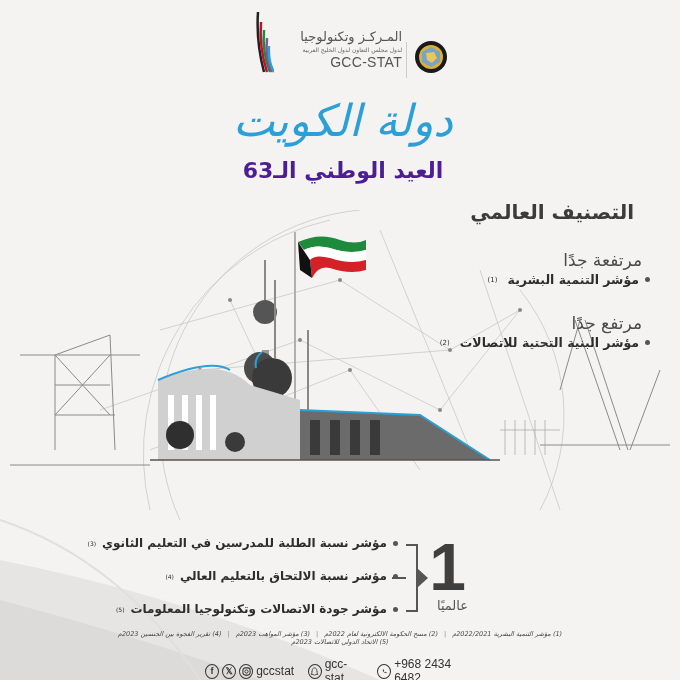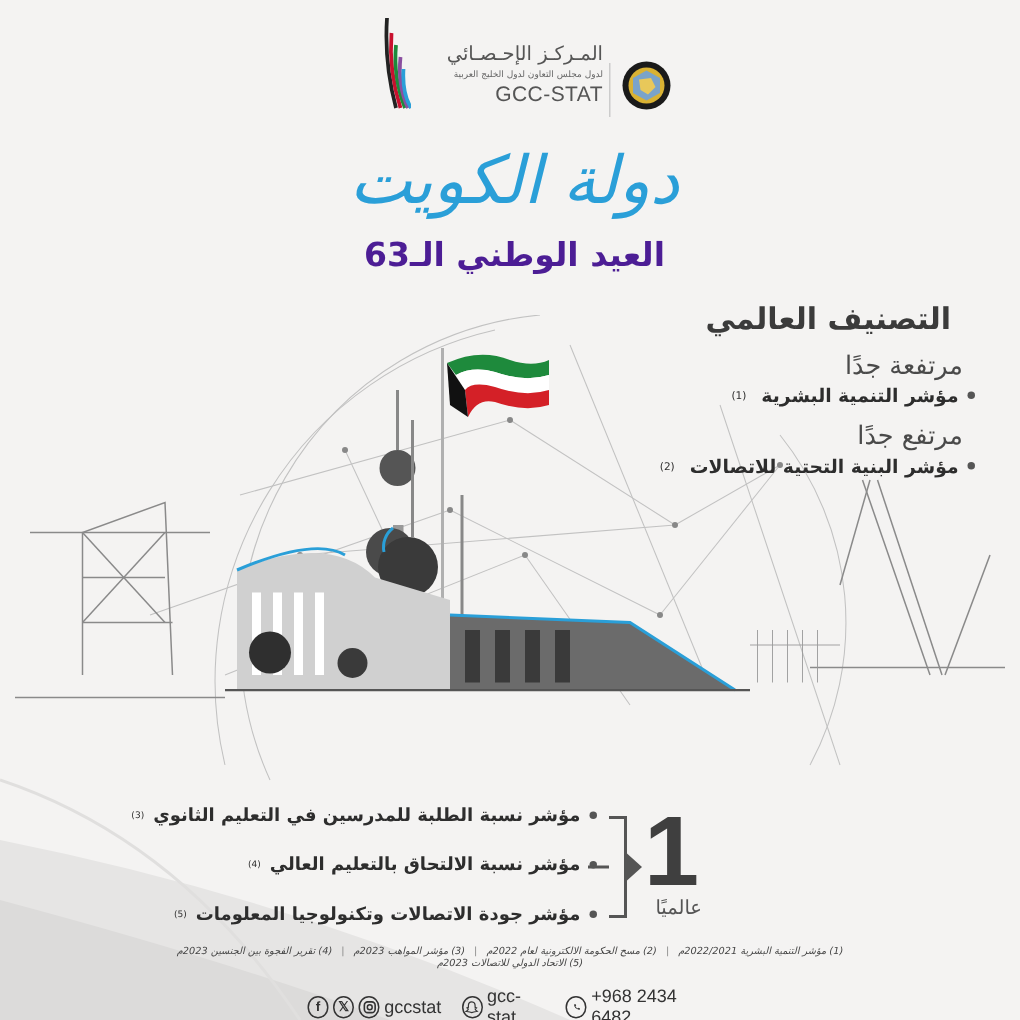--- a/index.html
+++ b/index.html
@@ -16,21 +16,21 @@
   .logo .en-name { position: absolute; left: 30px; top: 42px; width: 118px; text-align: right; font-family: "Liberation Sans", sans-serif; font-size: 14px; color: #555; letter-spacing: 0.3px; }
   .logo .divider { position: absolute; left: 152px; top: 30px; width: 1px; height: 36px; background: #ccc; }
   .logo .emblem { position: absolute; left: 160px; top: 28px; width: 34px; height: 34px; }
 
   .calligraphy { position: absolute; left: 230px; top: 86px; width: 226px; height: 70px; text-align: center; direction: rtl; font-family: "DejaVu Serif", serif; font-size: 44px; font-style: italic; color: #2a9fd8; line-height: 70px; letter-spacing: 2px; }
   .subtitle { position: absolute; left: 230px; top: 158px; width: 226px; text-align: center; direction: rtl; font-size: 22px; font-weight: bold; color: #4c1d95; }
 
   
   .ranking { position: absolute; right: 30px; top: 200px; width: 330px; direction: rtl; text-align: right; }
   .ranking .title { font-size: 20px; font-weight: bold; color: #3b3b3b; margin-right: 16px; }
-  .ranking .level { font-size: 17px; color: #4a4a4a; margin-top: 10px; margin-right: 8px; }
+  .ranking .level { font-size: 17px; color: #4a4a4a; margin-top: 26px; margin-right: 8px; }
   .ranking .item { font-size: 12.5px; font-weight: bold; color: #2d2d2d; margin-top: 2px; display: flex; align-items: center; gap: 6px; }
   .ranking .item .dot { width: 5px; height: 5px; border-radius: 50%; background: #555; display: inline-block; }
   .ranking .item sup { font-size: 7px; font-weight: normal; margin-right: 4px; }
 
   
   .illustration { position: absolute; left: 0; top: 210px; width: 680px; height: 320px; }
 
   
   .top-ranks { position: absolute; left: 150px; top: 530px; width: 330px; height: 90px; }
   .top-ranks .row { position: absolute; right: 82px; direction: rtl; font-size: 12px; font-weight: bold; color: #2d2d2d; display: flex; align-items: center; gap: 6px; white-space: nowrap; }
@@ -62,21 +62,21 @@
 </svg>
 
 <div class="logo">
   <svg class="stripes" viewBox="0 0 20 62">
     <path d="M4 0 Q 2 30 10 60" stroke="#222" stroke-width="2.5" fill="none"></path>
     <path d="M7 10 Q 5 35 13 60" stroke="#c8102e" stroke-width="2.5" fill="none"></path>
     <path d="M10 18 Q 8 40 16 60" stroke="#1e8a3c" stroke-width="2.5" fill="none"></path>
     <path d="M13 26 Q 11 45 18 60" stroke="#8a4fa0" stroke-width="2.5" fill="none"></path>
     <path d="M15 34 Q 14 50 20 60" stroke="#2a9fd8" stroke-width="2.5" fill="none"></path>
   </svg>
-  <div class="ar-name">المـركـز الإحـصـائي</div>
+  <div class="ar-name">المـركـز وتكنولوجيا</div>
   <div class="ar-sub">لدول مجلس التعاون لدول الخليج العربية</div>
   <div class="en-name">GCC-STAT</div>
   <div class="divider"></div>
   <svg class="emblem" viewBox="0 0 34 34">
     <circle cx="17" cy="17" r="16" fill="#1a1a1a"></circle>
     <circle cx="17" cy="17" r="12" fill="#d9b233"></circle>
     <polygon points="17,7 26,12 26,22 17,27 8,22 8,12" fill="#7aa3c9"></polygon>
     <path d="M12 13 L20 12 L23 18 L18 23 L13 20 Z" fill="#e8c85a"></path>
   </svg>
 </div>

